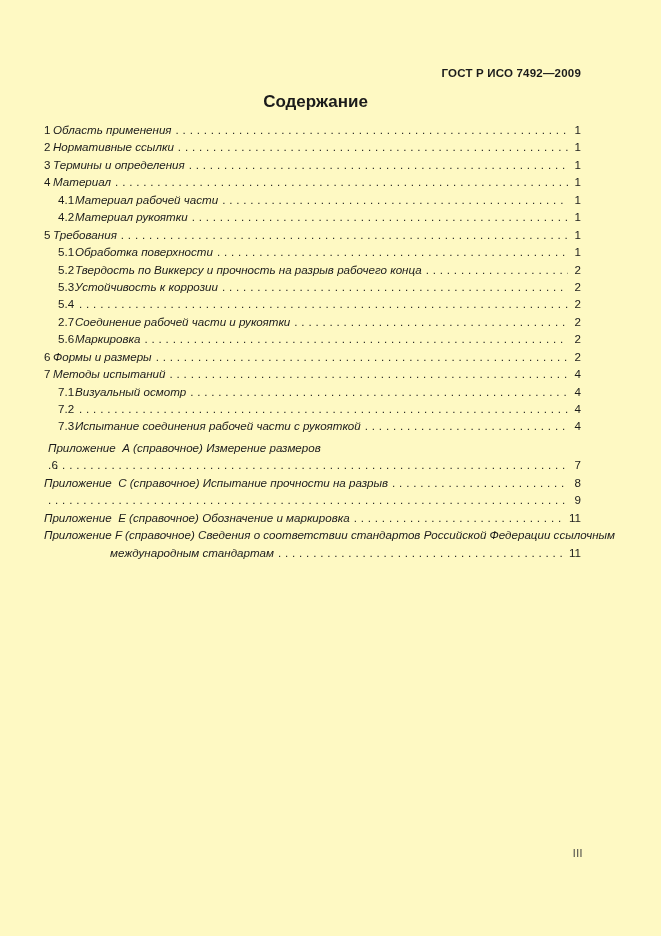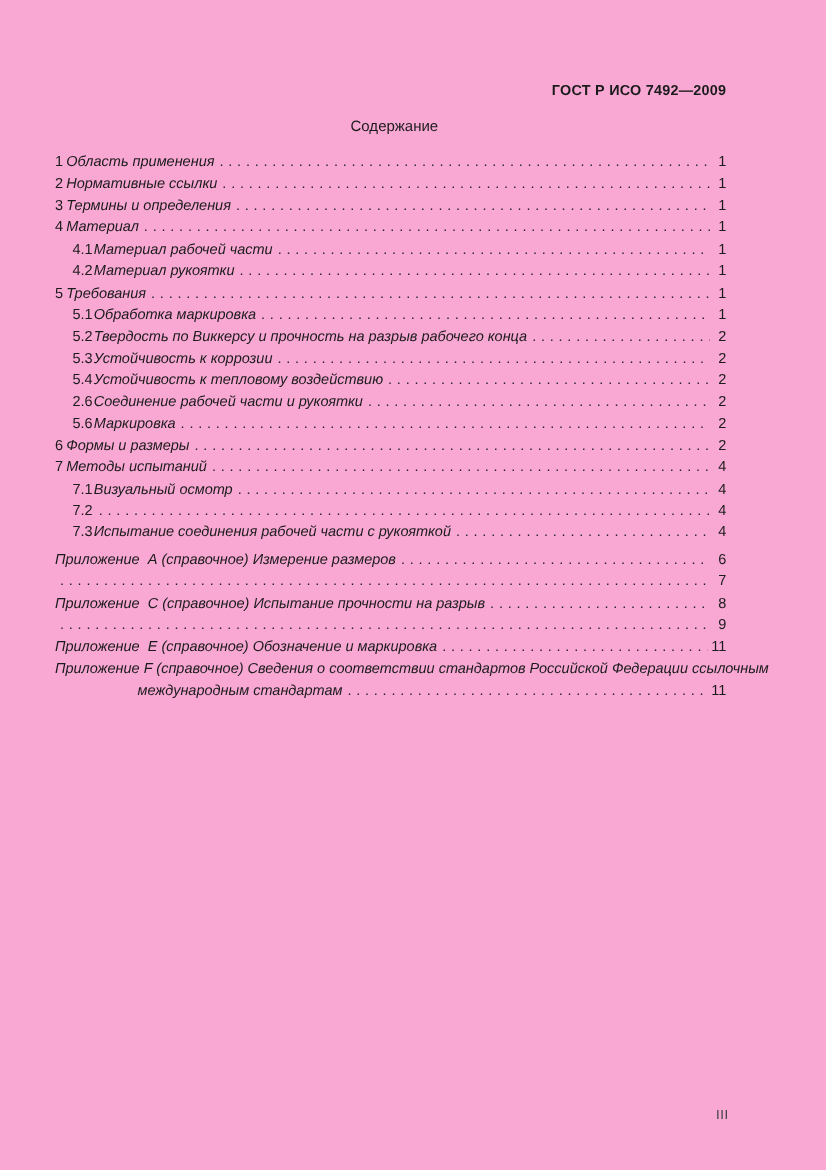--- a/index.html
+++ b/index.html
@@ -5,69 +5,69 @@
   * { margin: 0; padding: 0; box-sizing: border-box; }
   html, body { background: #ffffff; overflow: hidden; }
   body {
     width: 661px; height: 936px;
     font-family: "Liberation Sans", sans-serif;
     color: #1b1b1b;
     position: relative;
   }
   .page {
     position: absolute; inset: 0;
-    background: #f9a8d4;
+    background: #fef9c3;
     padding: 0 80px 0 44px;
   }
   .doc-header {
     margin-top: 67px;
     text-align: right;
     font-weight: 700;
     font-size: 11.5px;
     line-height: 12px;
     letter-spacing: 0.2px;
   }
   .toc-title {
     margin-top: 15px;
     text-align: center;
-    font-weight: 400;
-    font-size: 12px;
+    font-weight: 700;
+    font-size: 17px;
     line-height: 15px;
     transform: translateX(3px);
   }
   .toc {
     margin-top: 12px;
     font-size: 11.6px;
   }
   .row {
     display: flex;
     align-items: baseline;
     height: 17.45px;
     line-height: 17.45px;
   }
-  .row.gap-above { margin-top: 4px; }
+  .row.gap-above { margin-top: 4px; flex-direction: column; }
   .num { flex: none; white-space: pre; }
   .num0 { width: 9px; }
   .lvl1 { padding-left: 14px; }
   .num1 { width: 17px; }
   .lbl { flex: none; white-space: pre; font-style: italic; }
   .leader {
     flex: 1 1 auto;
     overflow: hidden;
     white-space: nowrap;
     margin-left: 4px;
     margin-right: 3px;
     letter-spacing: 0.3px;
     color: #222222;
   }
   .pg { flex: none; min-width: 10px; text-align: right; white-space: pre; }
   .wrap2 { padding-left: 66px; justify-content: space-between; }
   .footer-page-number {
     position: absolute;
-    top: 886px;
+    top: 847px;
     right: 78px;
     font-size: 10.5px;
     color: #3c3c3c;
     letter-spacing: 0.5px;
   }
 </style>
 </head>
 <body>
 
 <div class="page">
@@ -122,48 +122,47 @@
 
     <div class="row">
       <span class="num num0">5</span>
         <span class="lbl">Требования</span>
         <span class="leader">. . . . . . . . . . . . . . . . . . . . . . . . . . . . . . . . . . . . . . . . . . . . . . . . . . . . . . . . . . . . . . . . . . . . . . . . . . . . . . . . . . . . . . . . . . . . . . . . . . . . </span>
         <span class="pg">1</span>
     </div>
 
     <div class="row lvl1">
       <span class="num num1">5.1</span>
-        <span class="lbl">Обработка маркировка</span>
+        <span class="lbl">Обработка поверхности</span>
         <span class="leader">. . . . . . . . . . . . . . . . . . . . . . . . . . . . . . . . . . . . . . . . . . . . . . . . . . . . . . . . . . . . . . . . . . . . . . . . . . . . . . . . . . . . . . . . . . . . . . . . . . . . </span>
         <span class="pg">1</span>
     </div>
 
     <div class="row lvl1">
       <span class="num num1">5.2</span>
         <span class="lbl">Твердость по Виккерсу и прочность на разрыв рабочего конца</span>
         <span class="leader">. . . . . . . . . . . . . . . . . . . . . . . . . . . . . . . . . . . . . . . . . . . . . . . . . . . . . . . . . . . . . . . . . . . . . . . . . . . . . . . . . . . . . . . . . . . . . . . . . . . . </span>
         <span class="pg">2</span>
     </div>
 
     <div class="row lvl1">
       <span class="num num1">5.3</span>
         <span class="lbl">Устойчивость к коррозии</span>
         <span class="leader">. . . . . . . . . . . . . . . . . . . . . . . . . . . . . . . . . . . . . . . . . . . . . . . . . . . . . . . . . . . . . . . . . . . . . . . . . . . . . . . . . . . . . . . . . . . . . . . . . . . . </span>
         <span class="pg">2</span>
     </div>
 
     <div class="row lvl1">
       <span class="num num1">5.4</span>
-        <span class="lbl">Устойчивость к тепловому воздействию</span>
-        <span class="leader">. . . . . . . . . . . . . . . . . . . . . . . . . . . . . . . . . . . . . . . . . . . . . . . . . . . . . . . . . . . . . . . . . . . . . . . . . . . . . . . . . . . . . . . . . . . . . . . . . . . . </span>
-        <span class="pg">2</span>
-    </div>
-
-    <div class="row lvl1">
-      <span class="num num1">2.6</span>
+        <span class="leader">. . . . . . . . . . . . . . . . . . . . . . . . . . . . . . . . . . . . . . . . . . . . . . . . . . . . . . . . . . . . . . . . . . . . . . . . . . . . . . . . . . . . . . . . . . . . . . . . . . . . </span>
+        <span class="pg">2</span>
+    </div>
+
+    <div class="row lvl1">
+      <span class="num num1">2.7</span>
         <span class="lbl">Соединение рабочей части и рукоятки</span>
         <span class="leader">. . . . . . . . . . . . . . . . . . . . . . . . . . . . . . . . . . . . . . . . . . . . . . . . . . . . . . . . . . . . . . . . . . . . . . . . . . . . . . . . . . . . . . . . . . . . . . . . . . . . </span>
         <span class="pg">2</span>
     </div>
 
     <div class="row lvl1">
       <span class="num num1">5.6</span>
         <span class="lbl">Маркировка</span>
         <span class="leader">. . . . . . . . . . . . . . . . . . . . . . . . . . . . . . . . . . . . . . . . . . . . . . . . . . . . . . . . . . . . . . . . . . . . . . . . . . . . . . . . . . . . . . . . . . . . . . . . . . . . </span>
         <span class="pg">2</span>

